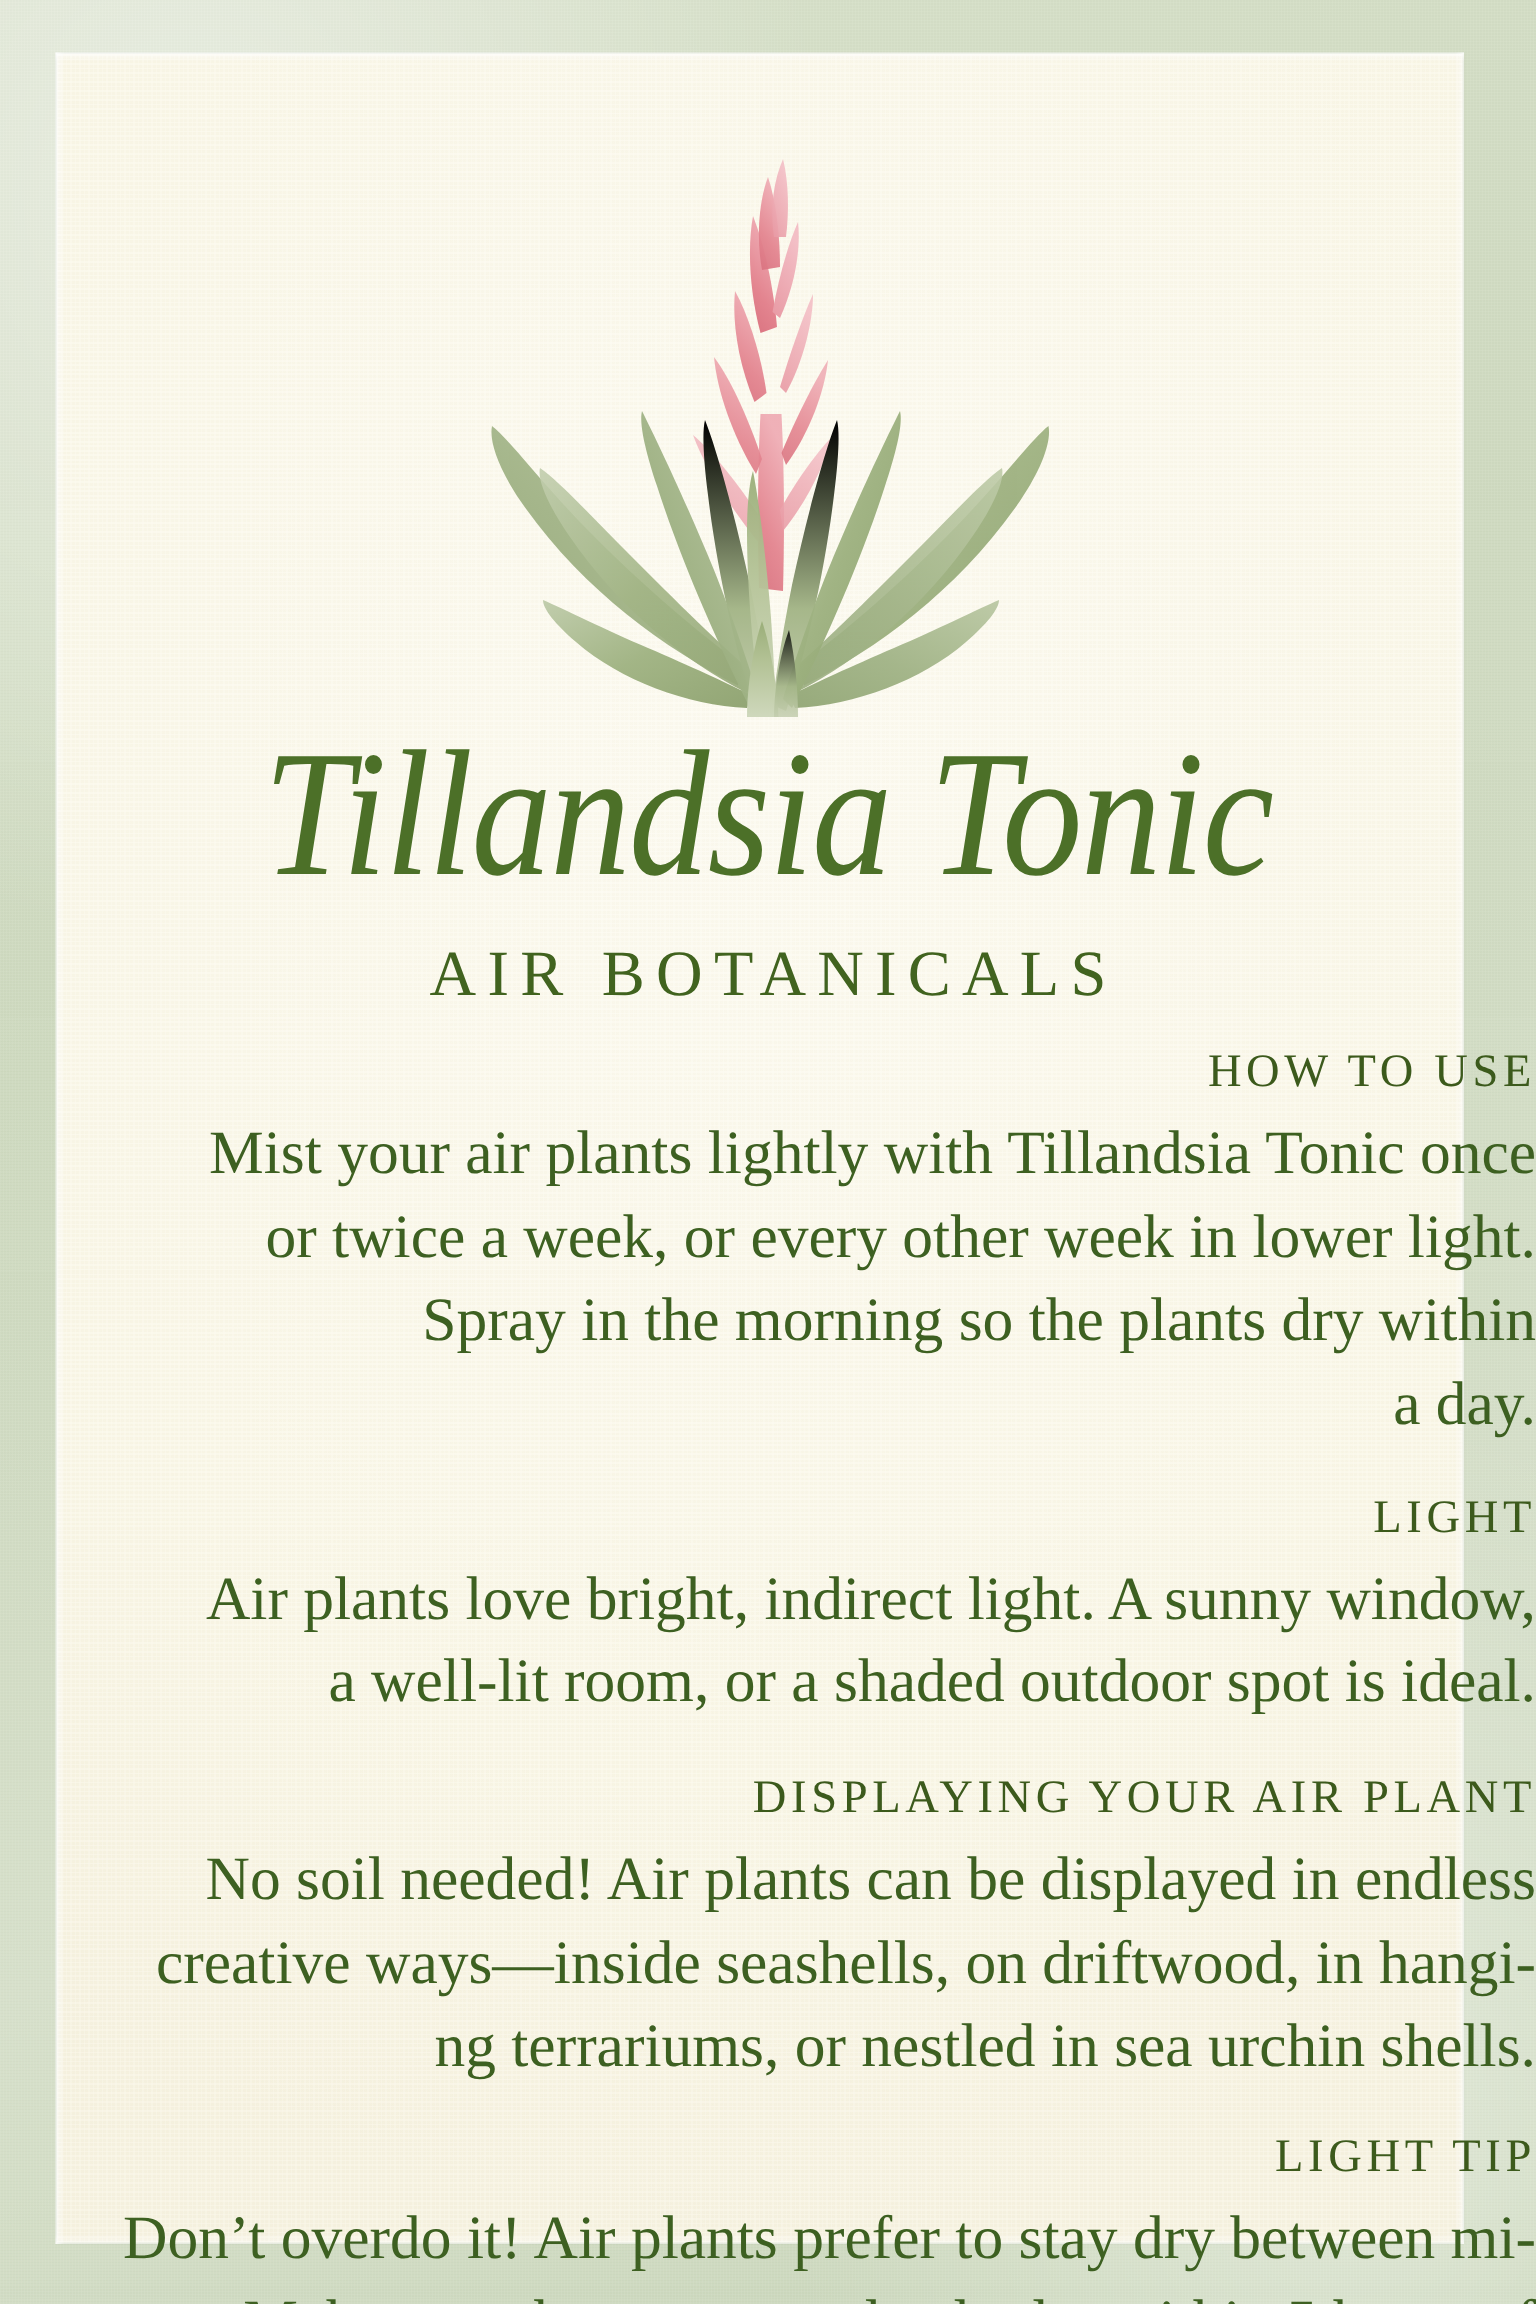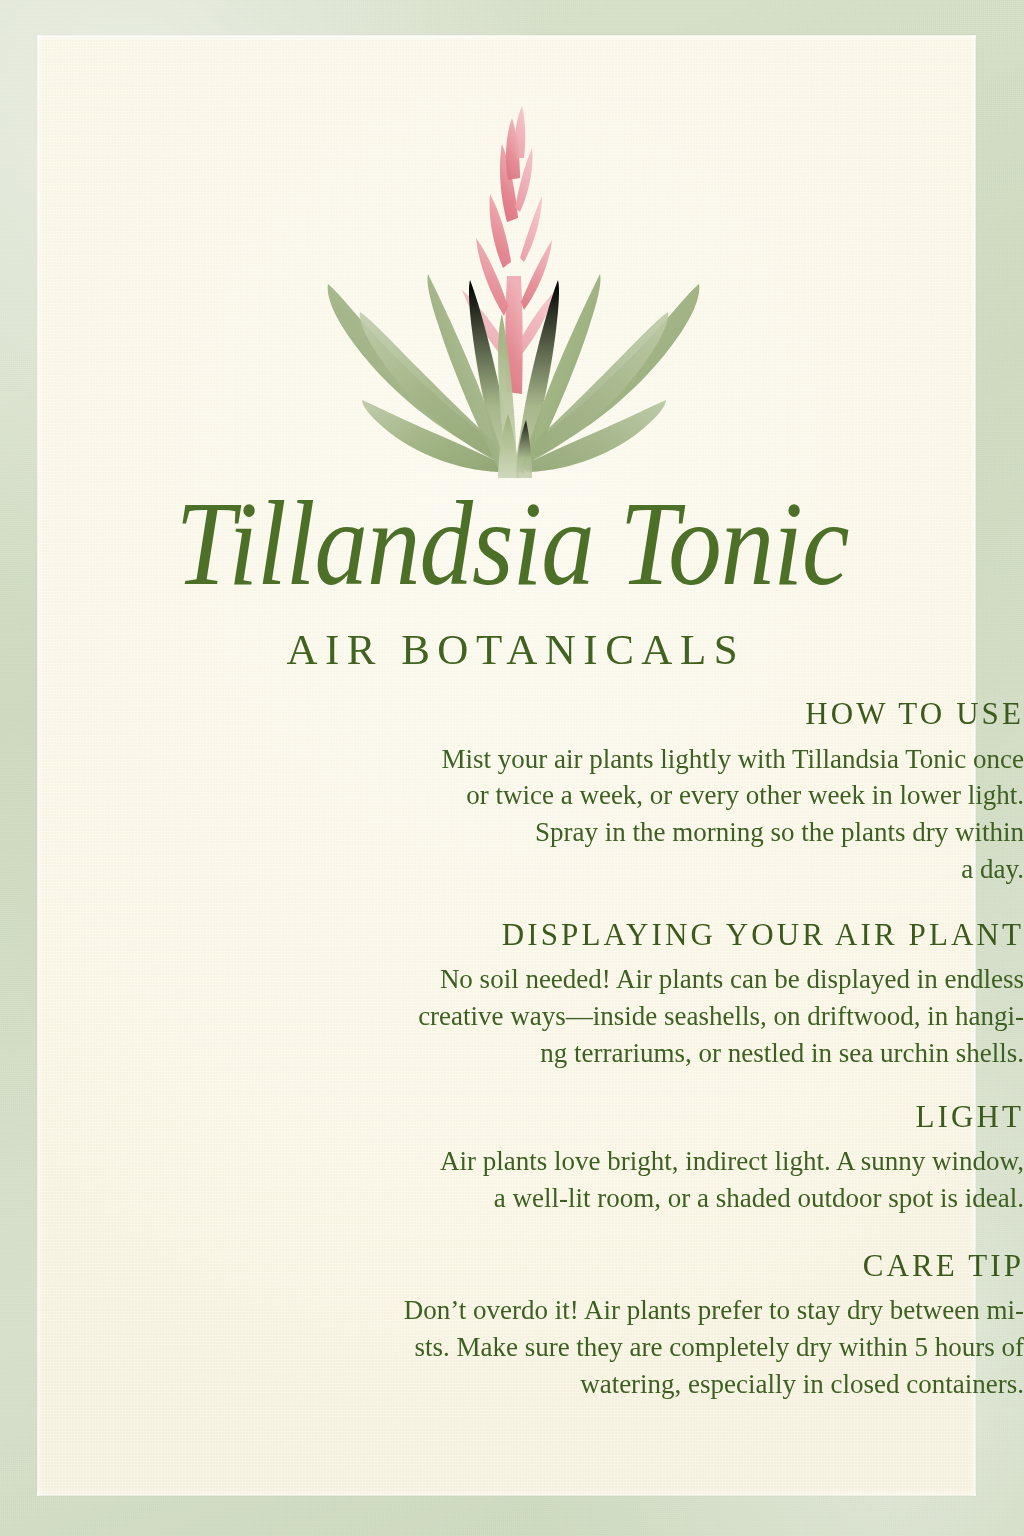--- a/index.html
+++ b/index.html
@@ -137,21 +137,21 @@
     font-size: 31px;
     color: #3c5a1c;
     letter-spacing: 3.1px;
     text-indent: 3.1px;
     line-height: 1.25;
     margin-bottom: 7px;
     white-space: nowrap;
   }
   .section-body {
     font-family: "Liberation Serif", "DejaVu Serif", serif;
-    font-size: 27px;
+    font-size: 41px;
     line-height: 1.36;
     color: #3d6021;
     width: 1024px;
     white-space: pre-line;
   }
 
   
   #section-how-to-use   { margin-bottom: 28px; }
   #section-light        { margin-bottom: 30px; }
   #section-displaying   { margin-bottom: 26px; }
@@ -265,35 +265,35 @@
     <div id="sections">
 
       <div class="section" id="section-how-to-use">
         <div class="section-heading">HOW TO USE</div>
         <div class="section-body">Mist your air plants lightly with Tillandsia Tonic once
 or twice a week, or every other week in lower light.
 Spray in the morning so the plants dry within
 a day.</div>
       </div>
 
+      <div class="section" id="section-light">
+        <div class="section-heading">LIGHT</div>
+        <div class="section-body">Air plants love bright, indirect light. A sunny window,
+a well-lit room, or a shaded outdoor spot is ideal.</div>
+      </div>
+
       <div class="section" id="section-displaying">
         <div class="section-heading">DISPLAYING YOUR AIR PLANT</div>
         <div class="section-body">No soil needed! Air plants can be displayed in endless
 creative ways—inside seashells, on driftwood, in hangi-
 ng terrariums, or nestled in sea urchin shells.</div>
       </div>
 
-      <div class="section" id="section-light">
-        <div class="section-heading">LIGHT</div>
-        <div class="section-body">Air plants love bright, indirect light. A sunny window,
-a well-lit room, or a shaded outdoor spot is ideal.</div>
-      </div>
-
       <div class="section" id="section-care-tip">
-        <div class="section-heading">CARE TIP</div>
+        <div class="section-heading">LIGHT TIP</div>
         <div class="section-body">Don’t overdo it! Air plants prefer to stay dry between mi-
 sts. Make sure they are completely dry within 5 hours of
 watering, especially in closed containers.</div>
       </div>
 
     </div>
   </div>
 </div>
 
 </body></html>

